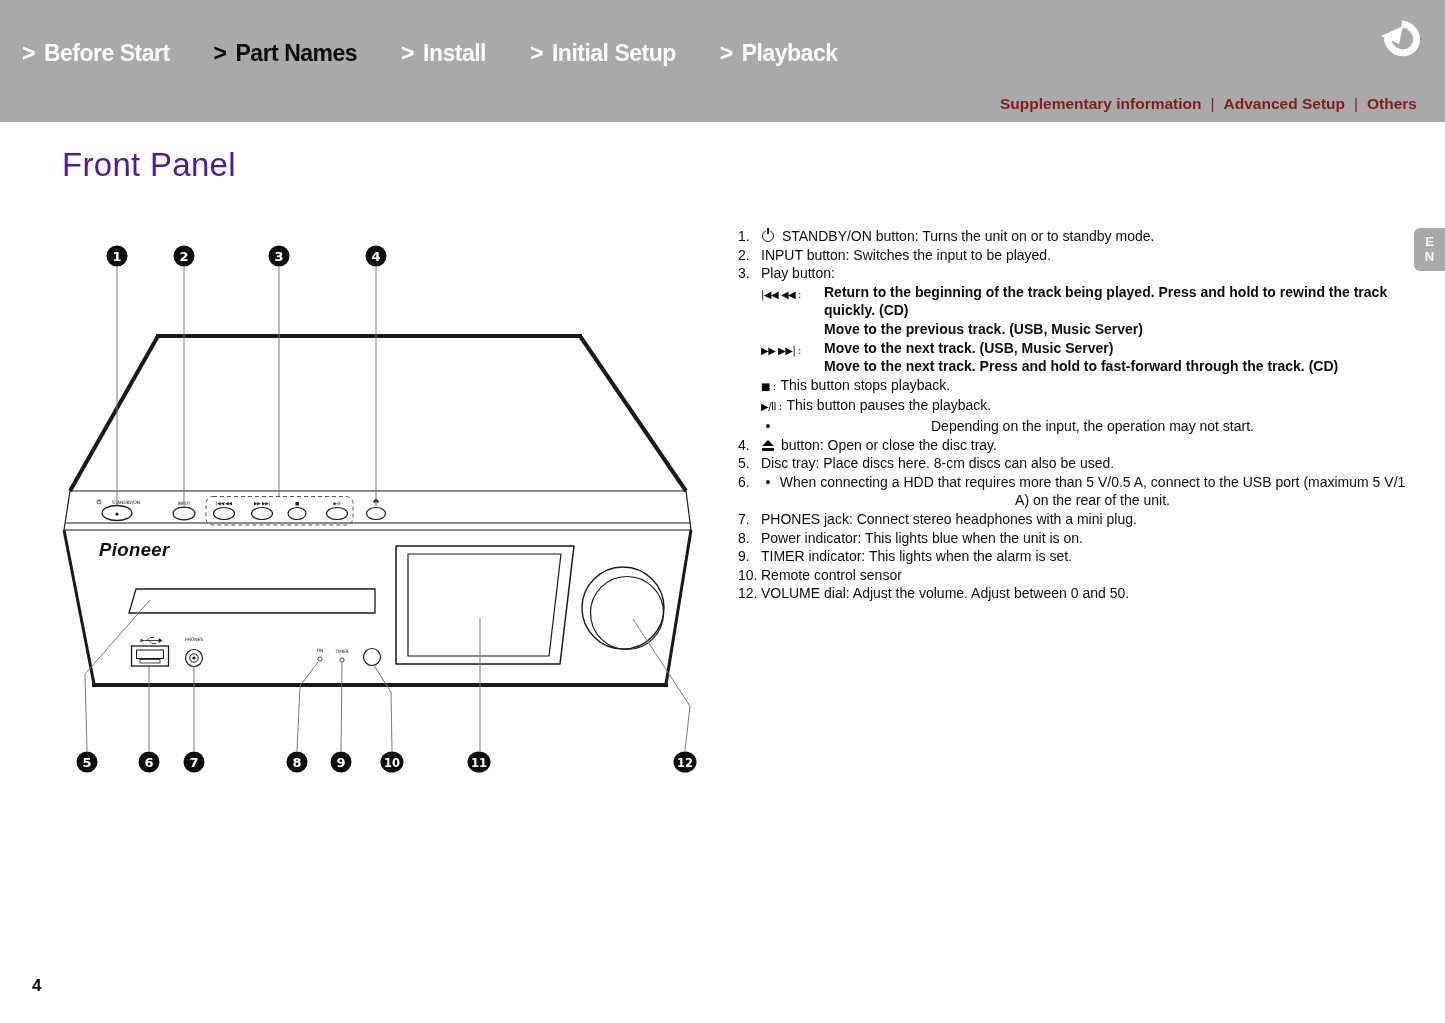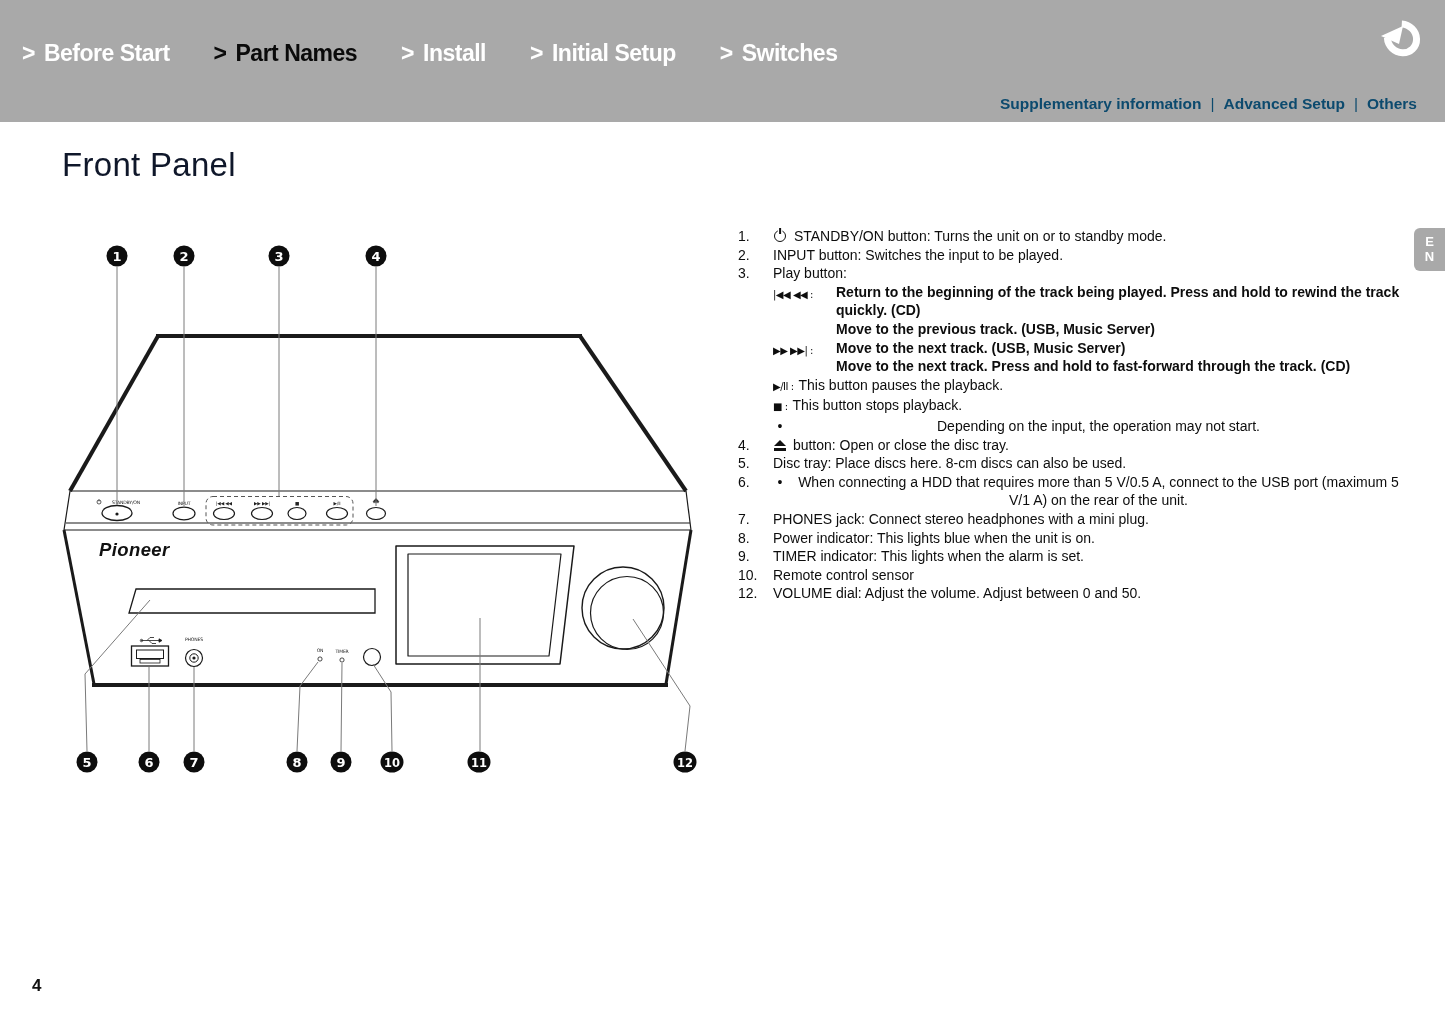--- a/index.html
+++ b/index.html
@@ -6,43 +6,43 @@
   .page{position:relative;width:1445px;height:1023px;background:#ffffff;overflow:hidden;
         font-family:"Liberation Sans",sans-serif;color:#111;}
 
   
   .header{position:absolute;left:0;top:0;width:1445px;height:122px;background:#a9a9a9;}
   .nav{position:absolute;left:22px;top:40px;display:flex;align-items:baseline;}
   .nav-item{display:flex;align-items:baseline;margin-right:44px;cursor:pointer;
             font-weight:700;font-size:23px;letter-spacing:-0.5px;color:#ffffff;white-space:nowrap;}
   .nav-item .chev{margin-right:9px;font-weight:700;transform:scaleY(1.05);display:inline-block;}
   .nav-item.active{color:#0a0a0a;}
-  .subnav{position:absolute;right:28px;top:95px;font-weight:700;font-size:15.5px;color:#0c4a6e;white-space:nowrap;}
+  .subnav{position:absolute;right:28px;top:95px;font-weight:700;font-size:15.5px;color:#7f1d1d;white-space:nowrap;}
   .subnav .sep{margin:0 9px;font-weight:400;}
   .subnav span[data-name^="subnav"]{cursor:pointer;}
   .undo{position:absolute;right:18px;top:14px;width:48px;height:48px;cursor:pointer;}
 
   
-  .title{position:absolute;left:62px;top:146px;font-size:33px;font-weight:400;letter-spacing:0.3px;color:#0f172a;}
+  .title{position:absolute;left:62px;top:146px;font-size:33px;font-weight:400;letter-spacing:0.3px;color:#4c1d95;}
   .en-tab{position:absolute;right:0;top:228px;width:31px;height:43px;background:#a9a9a9;
           border-radius:6px 0 0 6px;display:flex;flex-direction:column;align-items:center;justify-content:center;
           color:#fff;font-weight:700;font-size:13px;line-height:1.15;cursor:pointer;}
   .pagenum{position:absolute;left:32px;top:976px;font-size:17px;font-weight:700;}
 
   
   .diagram-svg{position:absolute;left:0;top:0;width:1445px;height:1023px;pointer-events:none;}
   .co-num{font-family:"DejaVu Sans",sans-serif;font-weight:700;font-size:13px;fill:#fff;text-anchor:middle;}
   .tiny-label{font-family:"DejaVu Sans",sans-serif;font-size:4.6px;fill:#222;text-anchor:middle;letter-spacing:-0.2px;}
   .brand{font-family:"Liberation Sans",sans-serif;font-weight:700;font-style:italic;font-size:18.5px;fill:#111;letter-spacing:0.4px;}
 
   
   .parts{position:absolute;left:738px;top:227px;width:672px;font-size:14px;line-height:18.6px;color:#0d0d0d;}
   .pl-item{display:flex;}
   .pl-num{flex:none;width:23px;}
-  .pl-body{flex:1;margin-left:12px;}
+  .pl-body{flex:1;}
   .pl-sub{display:flex;}
   .pl-marker{flex:none;width:63px;padding-top:1px;}
   .pl-sublines{flex:1;font-weight:bold;}
   .sym{font-family:"DejaVu Sans",sans-serif;font-size:10px;letter-spacing:-0.5px;white-space:nowrap;}
   .sym.inline{margin-right:5px;}
   .pl-bullet{display:flex;}
   .pl-bullet .dot{flex:none;width:14px;text-align:center;}
   .pl-bullet .btxt{flex:1;text-align:center;}
   .icon-power{display:inline-block;width:10px;height:10px;border:1.6px solid #111;border-radius:50%;
               position:relative;margin:0 4px -1px 1px;}
@@ -72,21 +72,21 @@
       <div class="nav-item" data-name="nav-item-install">
         <span class="chev" data-name="chevron-icon">&gt;</span>
         <span data-name="nav-label">Install</span>
       </div>
       <div class="nav-item" data-name="nav-item-initial-setup">
         <span class="chev" data-name="chevron-icon">&gt;</span>
         <span data-name="nav-label">Initial Setup</span>
       </div>
       <div class="nav-item" data-name="nav-item-playback">
         <span class="chev" data-name="chevron-icon">&gt;</span>
-        <span data-name="nav-label">Switches</span>
+        <span data-name="nav-label">Playback</span>
       </div>
     </div>
 
     <svg class="undo" viewBox="0 0 48 48" data-name="undo-back-icon">
       <path d="M14 14 A 15 14 0 1 1 12 34" fill="none" stroke="#ffffff" stroke-width="7" stroke-linecap="butt" transform="rotate(40 24 24)"></path>
       <polygon points="2,22 24,12 20,30" fill="#ffffff"></polygon>
     </svg>
 
     <div class="subnav" data-name="sub-nav">
       <span data-name="subnav-item-supplementary">Supplementary information</span><span class="sep" data-name="subnav-separator">|</span><span data-name="subnav-item-advanced-setup">Advanced Setup</span><span class="sep" data-name="subnav-separator">|</span><span data-name="subnav-item-others">Others</span>
@@ -241,22 +241,22 @@
               <div>Move to the previous track. (USB, Music Server)</div>
             </div>
           </div>
           <div class="pl-sub" data-name="play-button-description">
             <div class="pl-marker"><span class="sym" data-name="transport-symbol">▶▶ ▶▶| :</span></div>
             <div class="pl-sublines">
               <div>Move to the next track. (USB, Music Server)</div>
               <div>Move to the next track. Press and hold to fast-forward through the track. (CD)</div>
             </div>
           </div>
+          <div data-name="play-button-description"><span class="sym inline" data-name="transport-symbol">■ :</span>This button stops playback.</div>
           <div data-name="play-button-description"><span class="sym inline" data-name="transport-symbol">▶/II :</span>This button pauses the playback.</div>
-          <div data-name="play-button-description"><span class="sym inline" data-name="transport-symbol">■ :</span>This button stops playback.</div>
           <div class="pl-bullet" data-name="note-bullet">
             <div class="dot">•</div>
             <div class="btxt">Depending on the input, the operation may not start.</div>
           </div>
         </div>
       </div>
       <div class="pl-item" data-name="parts-list-item">
         <div class="pl-num" data-name="item-number">4.</div>
         <div class="pl-body" data-name="item-text">
           <div><span class="icon-eject" data-name="eject-icon"></span> button: Open or close the disc tray.</div>

